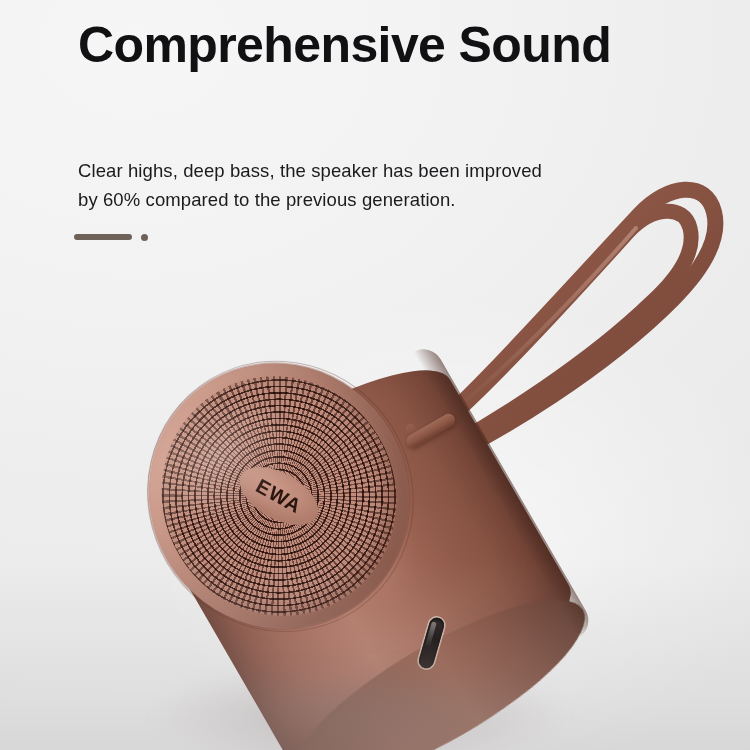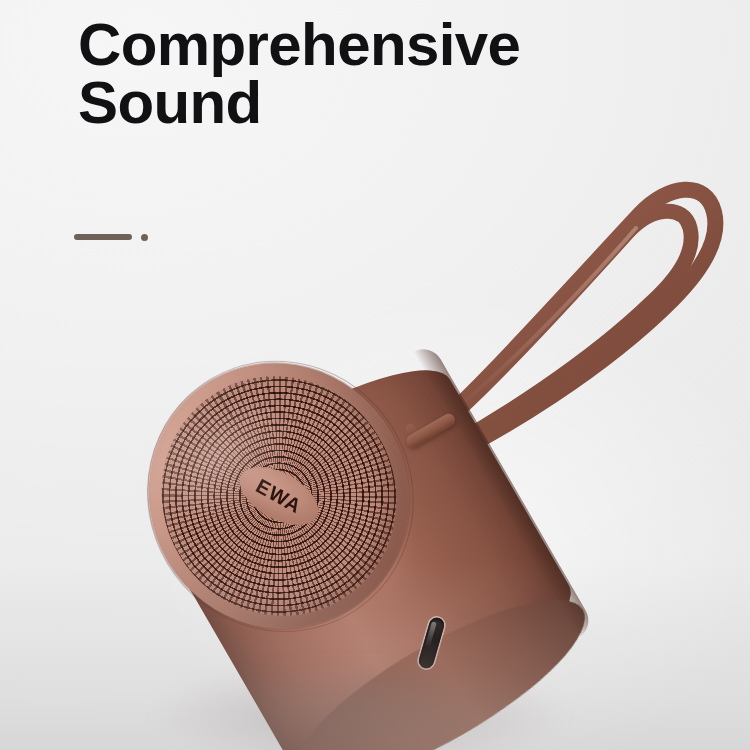--- a/index.html
+++ b/index.html
@@ -21,21 +21,21 @@
   }
   .bg-shadow-bottom{
     position:absolute;left:0;bottom:0;width:750px;height:190px;
     background:linear-gradient(180deg, rgba(190,186,186,0) 0%, rgba(186,182,182,.20) 70%, rgba(178,174,174,.30) 100%);
     pointer-events:none;
   }
 
   
   .headline{
     position:absolute;left:78px;top:16px;width:620px;
-    font-size:60px;line-height:58px;font-weight:700;
+    font-size:50px;line-height:58px;font-weight:700;
     letter-spacing:-0.6px;color:#111113;
     font-family:"Liberation Sans", sans-serif;
   }
   .headline .l2{display:block;}
   .subtitle{
     position:absolute;left:78px;top:156px;width:600px;
     font-size:18.5px;line-height:29px;font-weight:400;
     color:#1b1b1d;letter-spacing:.1px;
   }
   .subtitle .s2{display:block;}
@@ -268,17 +268,21 @@
 
     <div class="ground-shadow"></div>
   </div>
 
   <div class="bg-shadow-bottom"></div>
 
   <div class="headline">
     <span>Comprehensive Sound</span>
   </div>
 
+  <div class="subtitle">
+    <span>Clear highs, deep bass, the speaker has been improved</span>
+    <span class="s2">by 60% compared to the previous generation.</span>
+  </div>
 
   <div class="accent"></div>
   <div class="accent-dot"></div>
 
 </div>
 
 </body></html>

